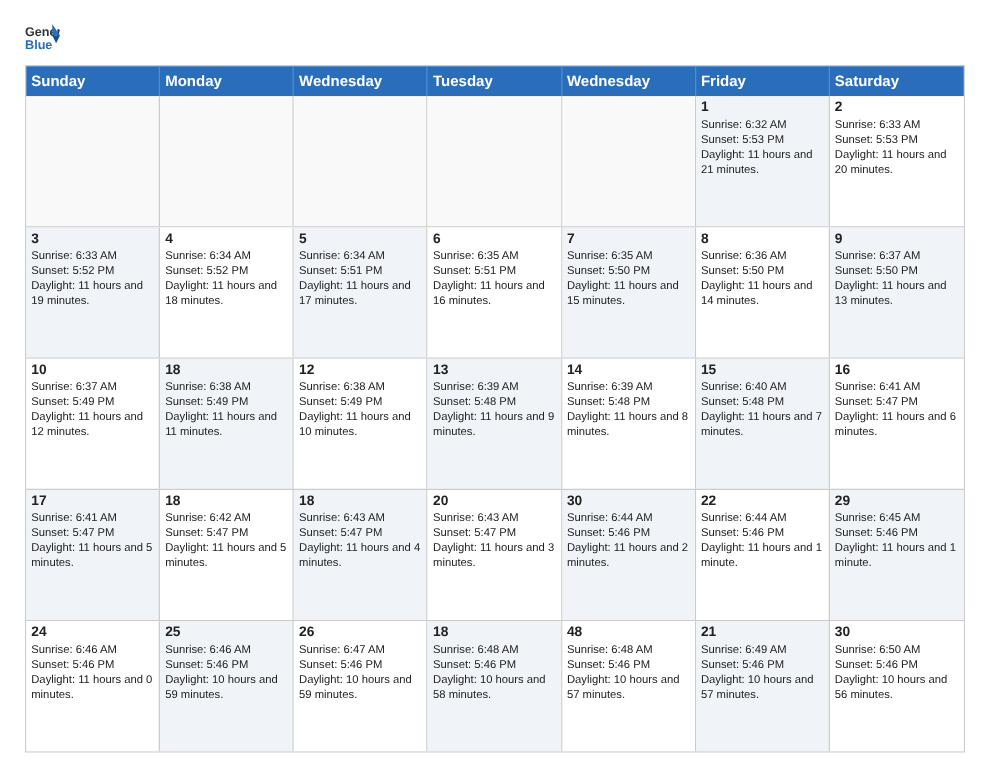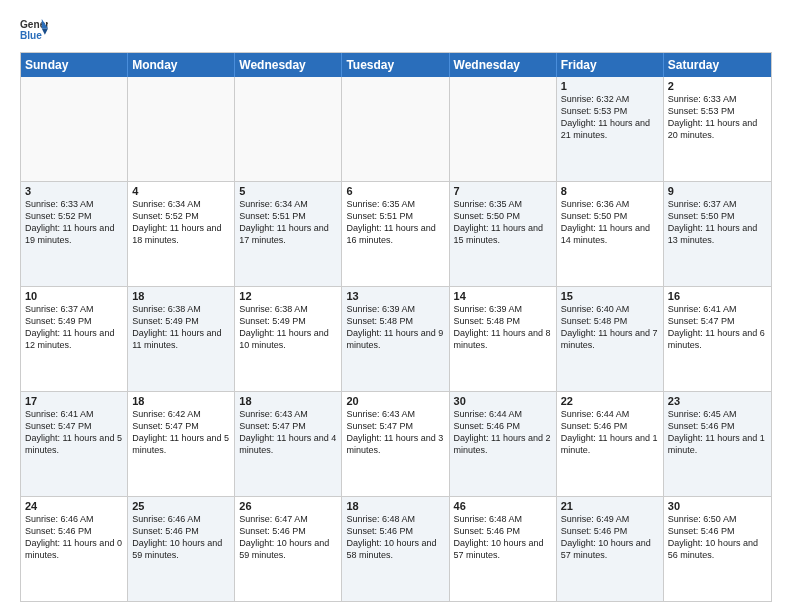--- a/index.html
+++ b/index.html
@@ -226,21 +226,21 @@
           </div>
           <div class="cal-cell shaded">
             <span class="day-num">30</span>
             <div class="cell-text">Sunrise: 6:44 AM<br>Sunset: 5:46 PM<br>Daylight: 11 hours and 2 minutes.</div>
           </div>
           <div class="cal-cell">
             <span class="day-num">22</span>
             <div class="cell-text">Sunrise: 6:44 AM<br>Sunset: 5:46 PM<br>Daylight: 11 hours and 1 minute.</div>
           </div>
           <div class="cal-cell shaded">
-            <span class="day-num">23</span>
+            <span class="day-num">29</span>
             <div class="cell-text">Sunrise: 6:45 AM<br>Sunset: 5:46 PM<br>Daylight: 11 hours and 1 minute.</div>
           </div>
         </div>
         <div class="cal-row">
           <div class="cal-cell">
             <span class="day-num">24</span>
             <div class="cell-text">Sunrise: 6:46 AM<br>Sunset: 5:46 PM<br>Daylight: 11 hours and 0 minutes.</div>
           </div>
           <div class="cal-cell shaded">
             <span class="day-num">25</span>
@@ -248,21 +248,21 @@
           </div>
           <div class="cal-cell">
             <span class="day-num">26</span>
             <div class="cell-text">Sunrise: 6:47 AM<br>Sunset: 5:46 PM<br>Daylight: 10 hours and 59 minutes.</div>
           </div>
           <div class="cal-cell shaded">
             <span class="day-num">18</span>
             <div class="cell-text">Sunrise: 6:48 AM<br>Sunset: 5:46 PM<br>Daylight: 10 hours and 58 minutes.</div>
           </div>
           <div class="cal-cell">
-            <span class="day-num">46</span>
+            <span class="day-num">48</span>
             <div class="cell-text">Sunrise: 6:48 AM<br>Sunset: 5:46 PM<br>Daylight: 10 hours and 57 minutes.</div>
           </div>
           <div class="cal-cell shaded">
             <span class="day-num">21</span>
             <div class="cell-text">Sunrise: 6:49 AM<br>Sunset: 5:46 PM<br>Daylight: 10 hours and 57 minutes.</div>
           </div>
           <div class="cal-cell">
             <span class="day-num">30</span>
             <div class="cell-text">Sunrise: 6:50 AM<br>Sunset: 5:46 PM<br>Daylight: 10 hours and 56 minutes.</div>
           </div>

